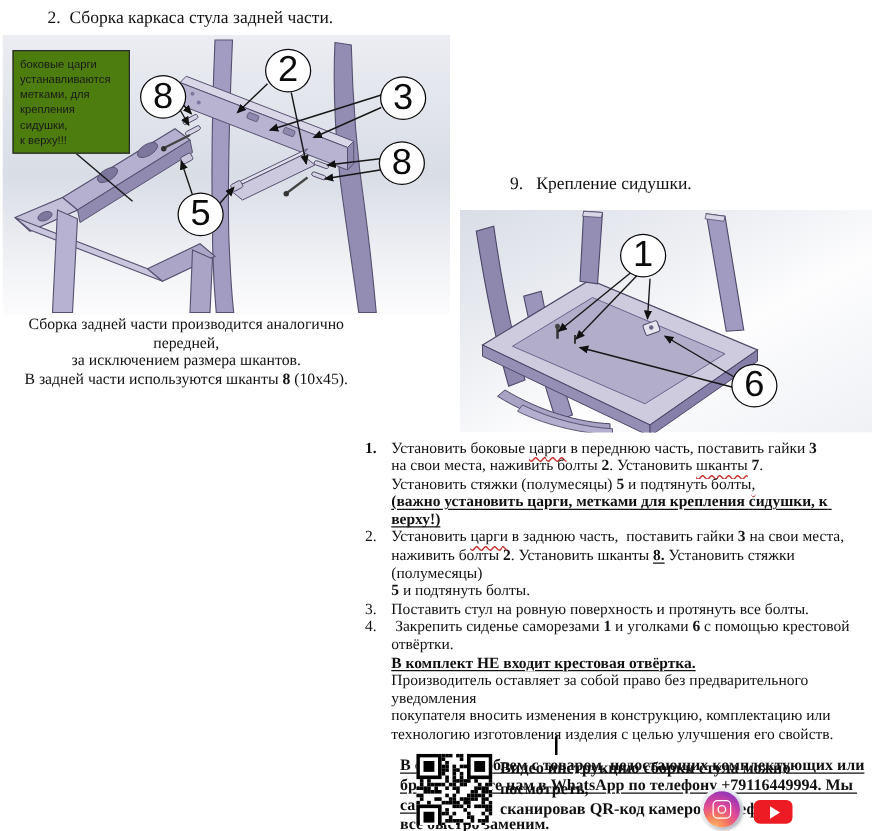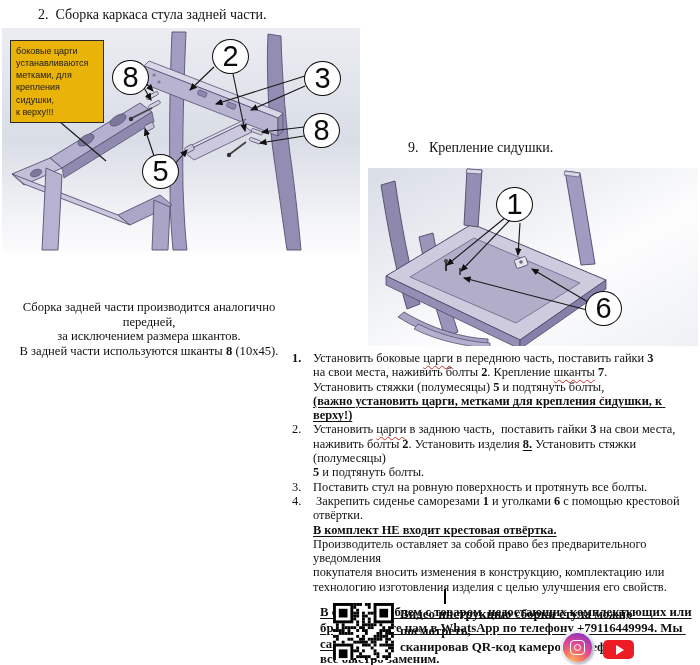--- a/index.html
+++ b/index.html
@@ -17,25 +17,25 @@
   .figure{position:absolute;}
   .figure svg{position:absolute;left:0;top:0;}
   .callout{
     position:absolute;width:37px;height:35px;border:1.7px solid #0b0b0b;border-radius:50%;
     background:#fff;display:flex;align-items:center;justify-content:center;
     font-family:"Liberation Sans",sans-serif;font-size:29px;line-height:1;color:#0b0b0b;
     box-sizing:border-box;
   }
   .notebox{
     position:absolute;left:8px;top:12px;width:94px;box-sizing:border-box;
-    border:1.4px solid #2a2a2a;background:#eab308;padding:4px 5px;
+    border:1.4px solid #2a2a2a;background:#4d7c0f;padding:4px 5px;
     font-family:"Liberation Sans",sans-serif;font-size:9px;line-height:1.35;color:#1a1a1a;
     white-space:pre-line;
   }
-  .caption{font-size:12.6px;line-height:14.6px;text-align:center;margin-top:48px;}
+  .caption{font-size:12.6px;line-height:14.6px;text-align:center;}
   .list{font-size:12.4px;line-height:14.3px;}
   .list-item{display:flex;}
   .list-item .num{width:21px;flex:none;}
   .list-item:first-child .num{font-weight:bold;}
   .list-item .itxt{white-space:pre-wrap;flex:1;}
   .support{font-size:12.8px;line-height:15.8px;}
   .qr-caption{font-size:13px;line-height:16.5px;}
   .cursor-bar{width:2px;height:15px;background:#000;}
   .ig{
     width:29px;height:29px;border-radius:50%;
@@ -190,28 +190,28 @@
     </g>
   </svg>
   <div class="callout" style="left:128px;top:19px;">1</div>
   <div class="callout" style="left:217px;top:123px;">6</div>
 </div>
 
 <div class="abs list" style="left:292px;top:351px;width:406px;">
   <div class="list-item">
     <span class="num">1.</span>
     <span class="itxt"><span>Установить боковые </span><span class="w">царги</span><span> в переднюю часть, поставить гайки </span><span class="b">3</span><span>
-на свои места, наживить болты </span><span class="b">2</span><span>. Крепление </span><span class="w">шканты</span><span> </span><span class="b">7</span><span>.
+на свои места, наживить болты </span><span class="b">2</span><span>. Установить </span><span class="w">шканты</span><span> </span><span class="b">7</span><span>.
 Установить стяжки (полумесяцы) </span><span class="b">5</span><span> и подтянуть болты</span><span class="w">,</span><span>
 </span><span class="b u">(важно установить царги, метками для крепления сидушки, к верху!)</span></span>
   </div>
   <div class="list-item">
     <span class="num">2.</span>
     <span class="itxt"><span>Установить </span><span class="w">царги</span><span> в заднюю часть,  поставить гайки </span><span class="b">3</span><span> на свои места,
-наживить болты </span><span class="b">2</span><span>. Установить изделия </span><span class="b u">8.</span><span> Установить стяжки (полумесяцы)
+наживить болты </span><span class="b">2</span><span>. Установить шканты </span><span class="b u">8.</span><span> Установить стяжки (полумесяцы)
 </span><span class="b">5</span><span> и подтянуть болты.</span></span>
   </div>
   <div class="list-item">
     <span class="num">3.</span>
     <span class="itxt"><span>Поставить стул на ровную поверхность и протянуть все болты.</span></span>
   </div>
   <div class="list-item">
     <span class="num">4.</span>
     <span class="itxt"><span> Закрепить сиденье саморезами </span><span class="b">1</span><span> и уголками </span><span class="b">6</span><span> с помощью крестовой
 отвёртки.

